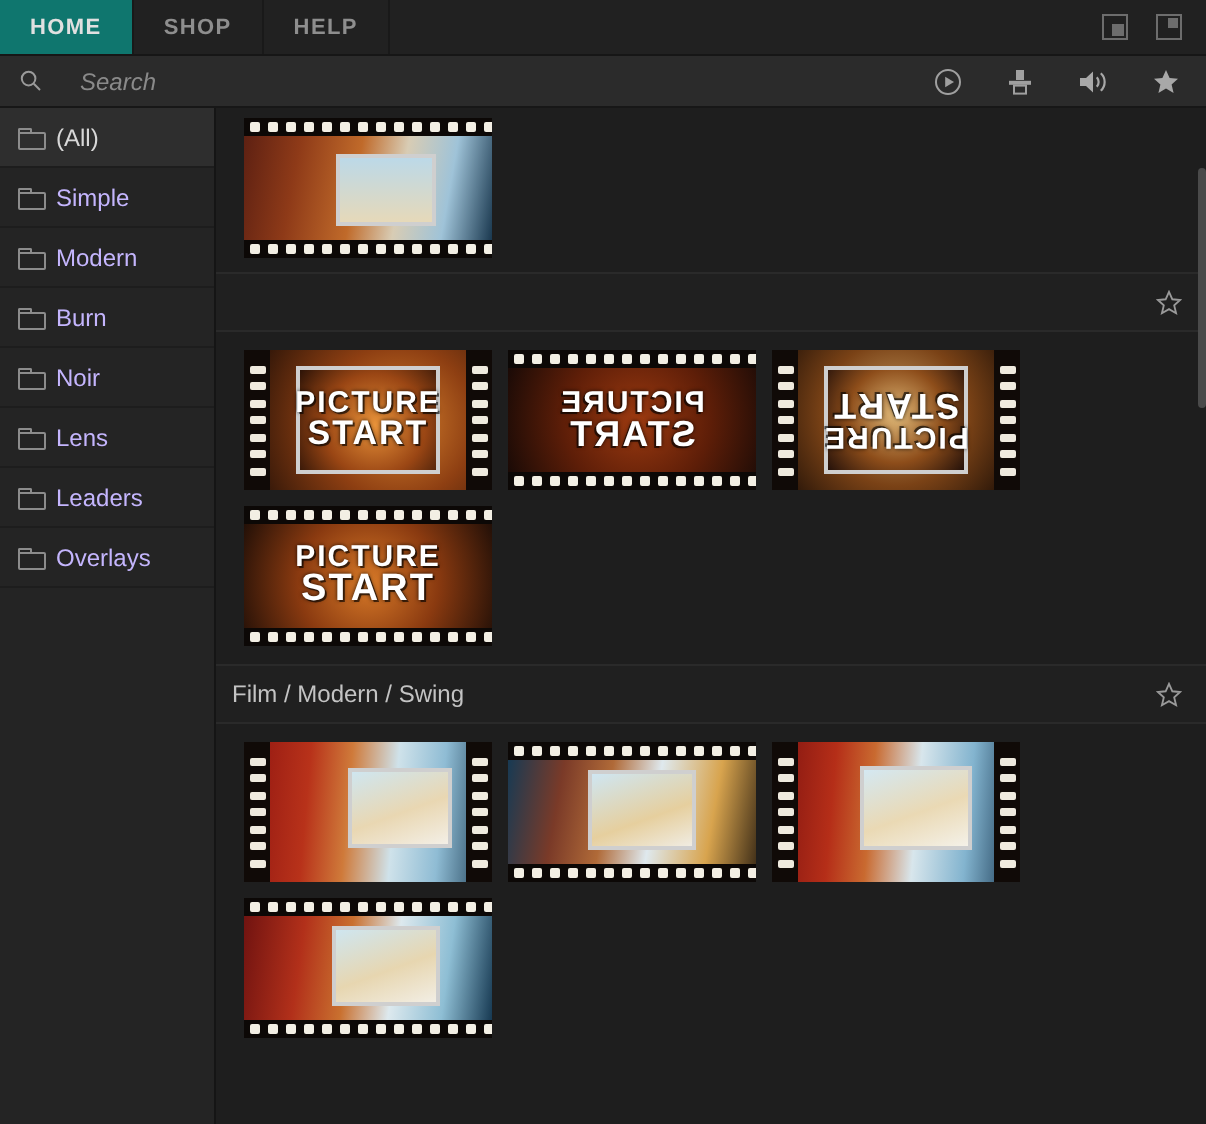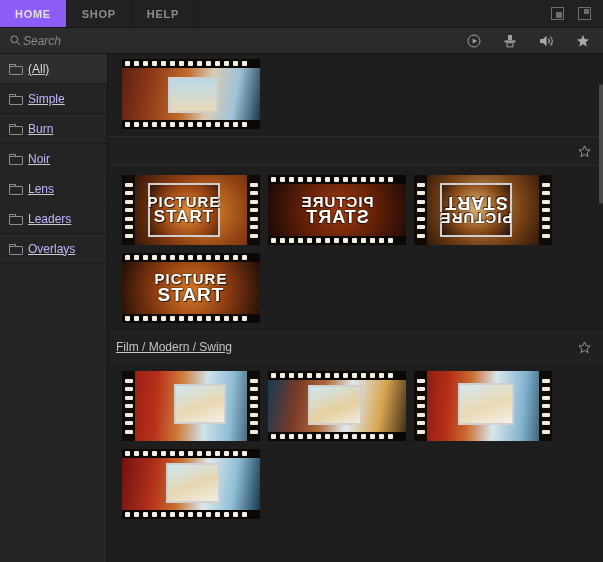--- a/index.html
+++ b/index.html
@@ -25,39 +25,39 @@
   
   .tabbar {
     height: 28px; flex: 0 0 28px; background: #212121; display: flex; align-items: stretch;
     position: relative; border-bottom: 1px solid #161616;
   }
   .tab {
     display: flex; align-items: center; padding: 0 15px; font-size: 11px; font-weight: bold;
     letter-spacing: .7px; color: #8e8e8e; cursor: pointer;
     border-right: 1px solid #191919;
   }
-  .tab.active { background: #8b5cf6; color: #e0e0e0; }
+  .tab.active { background: #0f766e; color: #e0e0e0; }
   .tabbar-right { margin-left: auto; display: flex; align-items: center; gap: 14px; padding-right: 12px; }
   .panel-ico { width: 13px; height: 13px; border: 1px solid #6d6d6d; position: relative; cursor: pointer; }
   .panel-ico::after { content:""; position: absolute; background: #6d6d6d; }
   .panel-ico.a::after { width: 6px; height: 6px; right: 1px; bottom: 1px; }
   .panel-ico.b::after { width: 5px; height: 5px; right: 1px; top: 1px; }
 
   
   .searchrow {
     height: 26px; flex: 0 0 26px; background: #2b2b2b; display: flex; align-items: center;
     border-bottom: 1px solid #171717;
   }
-  .search-box { display: flex; align-items: center; gap: 2px; padding-left: 10px; width: 300px; cursor: text; }
+  .search-box { display: flex; align-items: center; gap: 19px; padding-left: 10px; width: 300px; cursor: text; }
   .search-ph { font-size: 12px; font-style: italic; color: #8a8a8a; }
   .tool-icons { margin-left: auto; display: flex; align-items: center; gap: 22px; padding-right: 13px; }
   .tool-icons svg { cursor: pointer; }
 
   
-  .body { flex: 1 1 auto; display: flex; min-height: 0; text-decoration: underline; }
+  .body { flex: 1 1 auto; display: flex; min-height: 0; }
 
   
   .sidebar {
     width: 108px; flex: 0 0 108px; background: #242424; border-right: 1px solid #151515;
     overflow: hidden;
   }
   .side-item {
     height: 30px; display: flex; align-items: center; gap: 7px; padding-left: 9px;
     font-size: 12px; color: #c4b5fd; border-bottom: 1px solid #1d1d1d; cursor: pointer;
   }
@@ -76,21 +76,21 @@
   .content { flex: 1 1 auto; background: #1e1e1e; overflow: hidden; position: relative; }
   .section-head {
     height: 30px; display: flex; align-items: center; padding: 0 12px 0 8px;
     border-top: 1px solid #2a2a2a; border-bottom: 1px solid #2a2a2a; background: #202020;
   }
   .section-title { font-size: 12px; color: #c3c3c3; }
   .section-head .star { margin-left: auto; cursor: pointer; }
   .grid { display: flex; flex-wrap: wrap; gap: 8px; padding: 9px 0 9px 14px; }
 
   
-  .thumb { width: 138px; height: 70px; position: relative; overflow: hidden;
+  .thumb { width: 124px; height: 70px; position: relative; overflow: hidden;
     background: #0a0a0a; cursor: pointer; flex: 0 0 auto; }
   .thumb .pic { position: absolute; inset: 0; }
   
   .spr-h { position: absolute; left: 0; right: 0; height: 9px; background: #0c0806;
     display: flex; align-items: center; gap: 4px; padding: 0 3px; }
   .spr-h.top { top: 0; } .spr-h.bot { bottom: 0; }
   .spr-h i { display: block; width: 5px; height: 5px; background: #f3efe4; flex: 0 0 5px; border-radius: 1px; }
   
   .spr-v { position: absolute; top: 0; bottom: 0; width: 13px; background: #100a07;
     display: flex; flex-direction: column; align-items: center; justify-content: space-evenly; padding: 3px 0; }
@@ -160,20 +160,24 @@
       <div class="side-item active">
         <span class="folder"></span>
         <span>(All)</span>
       </div>
       <div class="side-item">
         <span class="folder"></span>
         <span>Simple</span>
       </div>
       <div class="side-item">
         <span class="folder"></span>
+        <span>Modern</span>
+      </div>
+      <div class="side-item">
+        <span class="folder"></span>
         <span>Burn</span>
       </div>
       <div class="side-item">
         <span class="folder"></span>
         <span>Noir</span>
       </div>
       <div class="side-item">
         <span class="folder"></span>
         <span>Lens</span>
       </div>

